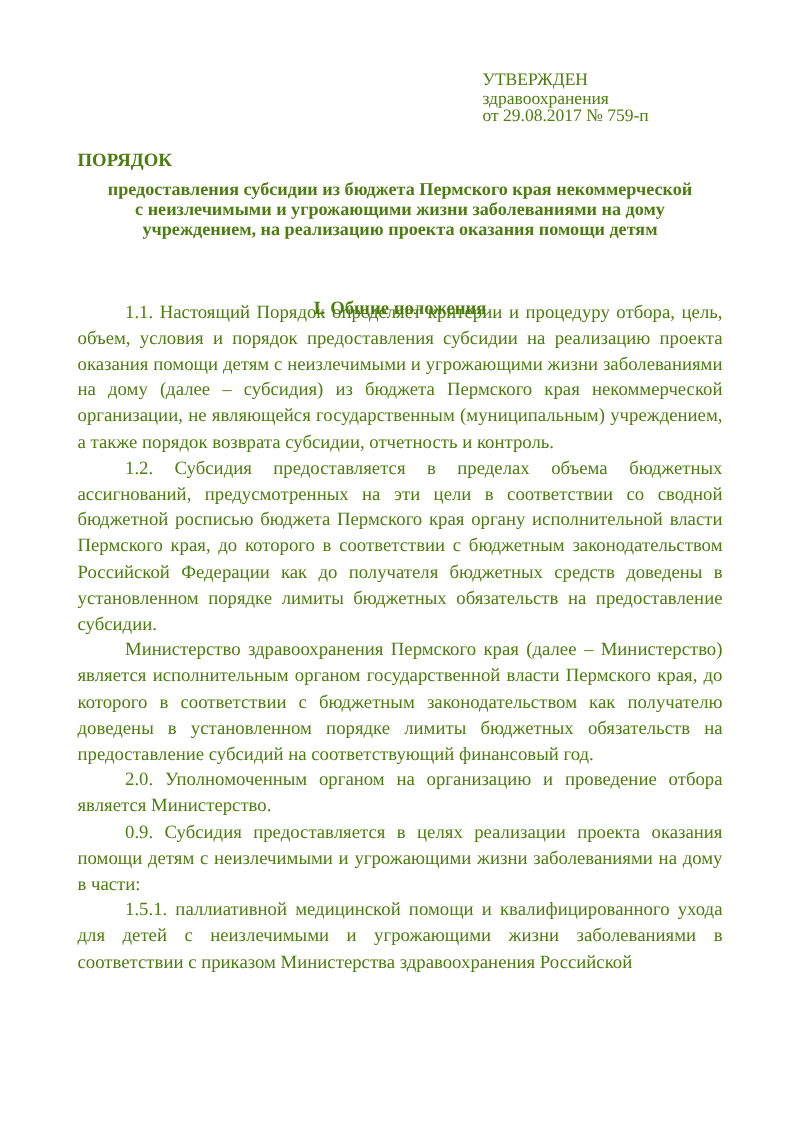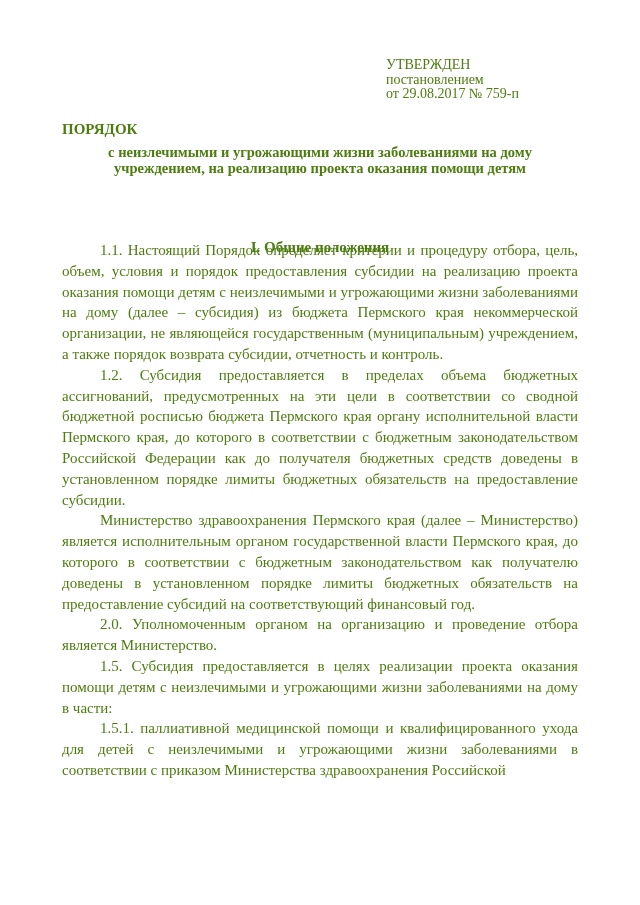--- a/index.html
+++ b/index.html
@@ -66,35 +66,36 @@
     text-indent: 38px;
   }
 </style>
 </head>
 <body>
 
 <div class="page">
 
   <div class="approval">
     <div>УТВЕРЖДЕН</div>
-    <div>постановлением</div>
+    <div>здравоохранения</div>
     <div>от 29.08.2017 № 759-п</div>
   </div>
 
   <div class="doc-title">ПОРЯДОК</div>
 
   <div class="doc-subtitle">
+    <div>предоставления субсидии из бюджета Пермского края некоммерческой</div>
     <div>с неизлечимыми и угрожающими жизни заболеваниями на дому</div>
     <div>учреждением, на реализацию проекта оказания помощи детям</div>
   </div>
 
   <div class="section-heading">I. Общие положения</div>
 
   <div class="doc-body">
     <p>1.1. Настоящий Порядок определяет критерии и процедуру отбора, цель, объем, условия и порядок предоставления субсидии на реализацию проекта оказания помощи детям с неизлечимыми и угрожающими жизни заболеваниями на дому (далее – субсидия) из бюджета Пермского края некоммерческой организации, не являющейся государственным (муниципальным) учреждением, а также порядок возврата субсидии, отчетность и контроль.</p>
     <p>1.2. Субсидия предоставляется в пределах объема бюджетных ассигнований, предусмотренных на эти цели в соответствии со сводной бюджетной росписью бюджета Пермского края органу исполнительной власти Пермского края, до которого в соответствии с бюджетным законодательством Российской Федерации как до получателя бюджетных средств доведены в установленном порядке лимиты бюджетных обязательств на предоставление субсидии.</p>
     <p>Министерство здравоохранения Пермского края (далее – Министерство) является исполнительным органом государственной власти Пермского края, до которого в соответствии с бюджетным законодательством как получателю доведены в установленном порядке лимиты бюджетных обязательств на предоставление субсидий на соответствующий финансовый год.</p>
     <p>2.0. Уполномоченным органом на организацию и проведение отбора является Министерство.</p>
-    <p>1.5. Субсидия предоставляется в целях реализации проекта оказания помощи детям с неизлечимыми и угрожающими жизни заболеваниями на дому в части:</p>
+    <p>0.9. Субсидия предоставляется в целях реализации проекта оказания помощи детям с неизлечимыми и угрожающими жизни заболеваниями на дому в части:</p>
     <p>1.5.1. паллиативной медицинской помощи и квалифицированного ухода для детей с неизлечимыми и угрожающими жизни заболеваниями в соответствии с приказом Министерства здравоохранения Российской</p>
   </div>
 
 </div>
 
 </body></html>

